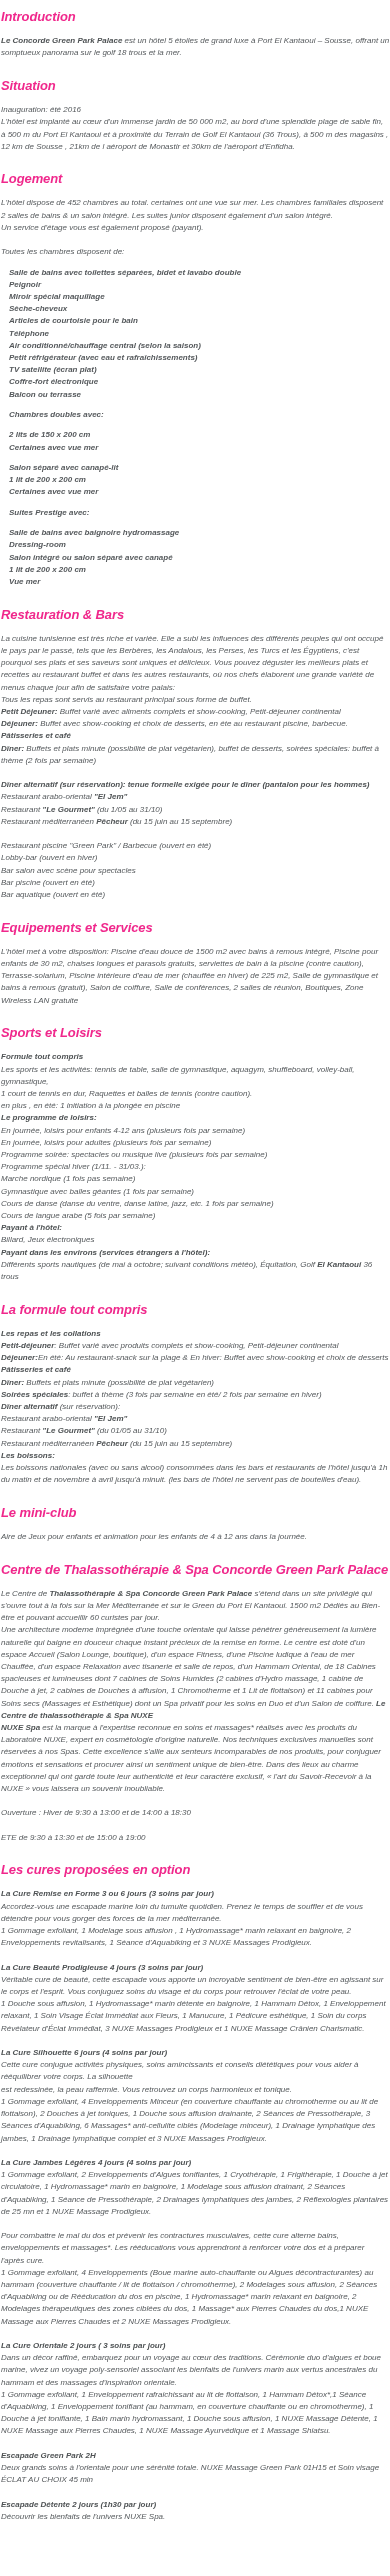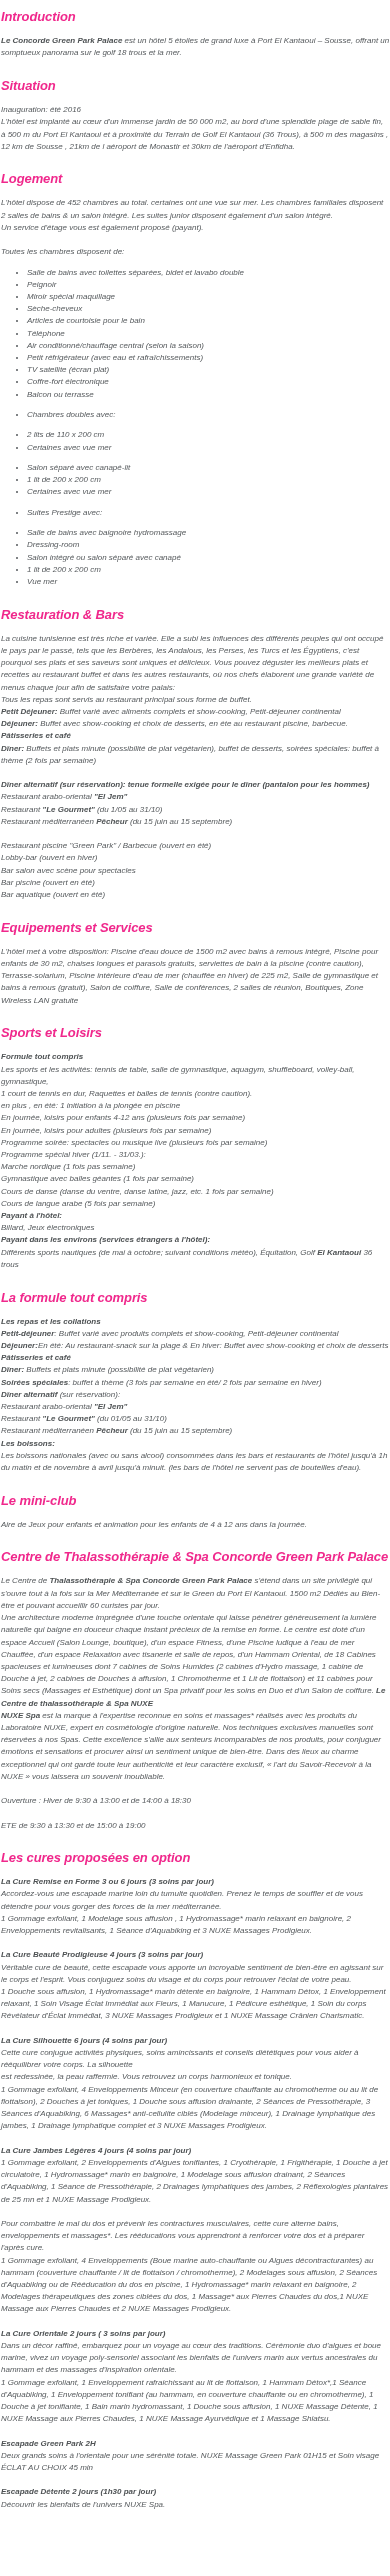--- a/index.html
+++ b/index.html
@@ -19,21 +19,21 @@
     line-height:1.25;
     font-weight:bold;
     font-style:italic;
     margin:18.5px 0 9.8px 0;
     letter-spacing:-0.1px;
   }
   section:first-child h2{margin-top:7px;}
   p{margin:0;}
   strong{font-weight:bold;color:#4e5254;}
   .spacer{height:12.2px;}
-  ul{margin:8.2px 0;padding-left:26px;list-style:disc;}
+  ul{margin:8.2px 0;padding-left:8px;list-style:disc;font-weight:bold;}
   li{margin:0;}
 </style>
 </head>
 <body>
 
 <div class="doc">
     <section>
       <h2>Introduction</h2>
       <p><strong>Le Concorde Green Park Palace</strong><span> est un  hôtel 5 étoiles de grand luxe à Port El Kantaoui – Sousse, offrant un somptueux panorama sur le golf 18 trous et la mer.</span></p>
     </section>
@@ -58,21 +58,21 @@
         <li>Air conditionné/chauffage central (selon la saison)</li>
         <li>Petit réfrigérateur (avec eau et rafraîchissements)</li>
         <li>TV satellite (écran plat)</li>
         <li>Coffre-fort électronique</li>
         <li>Balcon ou terrasse</li>
       </ul>
       <ul>
         <li>Chambres doubles avec:</li>
       </ul>
       <ul>
-        <li>2 lits de 110 x 200 cm</li>
+        <li>2 lits de 150 x 200 cm</li>
         <li>Certaines avec vue mer</li>
       </ul>
       <ul>
         <li>Salon séparé avec canapé-lit</li>
         <li>1 lit de 200 x 200 cm</li>
         <li>Certaines avec vue mer</li>
       </ul>
       <ul>
         <li>Suites Prestige avec:</li>
       </ul>
@@ -107,20 +107,21 @@
     <section>
       <h2>Equipements et Services</h2>
       <p><span>L'hôtel met à votre disposition: Piscine d'eau douce de 1500 m2 avec bains à remous intégré, Piscine pour enfants de 30 m2, chaises longues et parasols gratuits, serviettes de bain à la piscine (contre caution), Terrasse-solarium, Piscine intérieure d'eau de mer (chauffée en hiver) de 225 m2, Salle de gymnastique et bains à remous (gratuit), Salon de coiffure, Salle de conférences, 2 salles de réunion, Boutiques, Zone Wireless LAN gratuite</span></p>
     </section>
     <section>
       <h2>Sports et Loisirs</h2>
       <p><strong>Formule tout compris</strong></p>
       <p><span>Les sports et les activités: tennis de table, salle de gymnastique, aquagym, shuffleboard, volley-ball, gymnastique,</span></p>
       <p><span> 1 court de tennis en dur, Raquettes et balles de tennis (contre caution).</span></p>
       <p><span>en plus , en été: 1 initiation à la plongée en piscine</span></p>
+      <p><strong>Le programme de loisirs:</strong></p>
       <p><span>En journée, loisirs pour enfants 4-12 ans (plusieurs fois par semaine)</span></p>
       <p><span>En journée, loisirs pour adultes (plusieurs fois par semaine)</span></p>
       <p><span>Programme soirée:  spectacles ou musique live (plusieurs fois par semaine)</span></p>
       <p><span>Programme spécial hiver (1/11. - 31/03.):</span></p>
       <p><span>Marche nordique (1 fois pas semaine)</span></p>
       <p><span>Gymnastique avec balles géantes (1 fois par semaine)</span></p>
       <p><span>Cours de danse (danse du ventre, danse latine, jazz, etc. 1 fois par semaine)</span></p>
       <p><span>Cours de langue arabe (5 fois par semaine)</span></p>
       <p><strong>Payant à l'hôtel:</strong></p>
       <p><span>Billard, Jeux électroniques</span></p>

